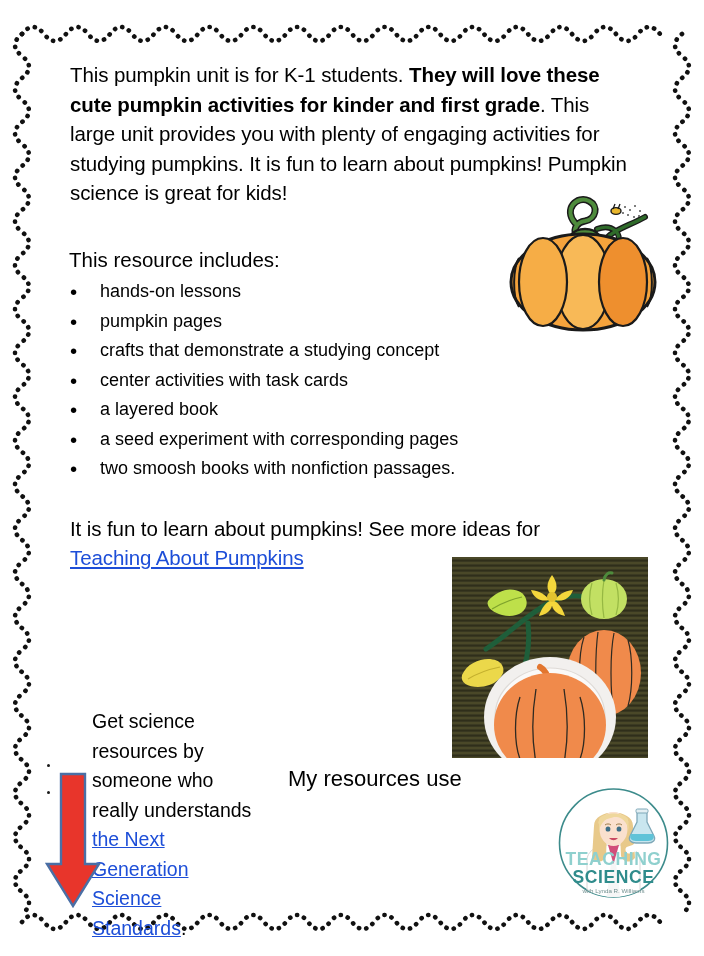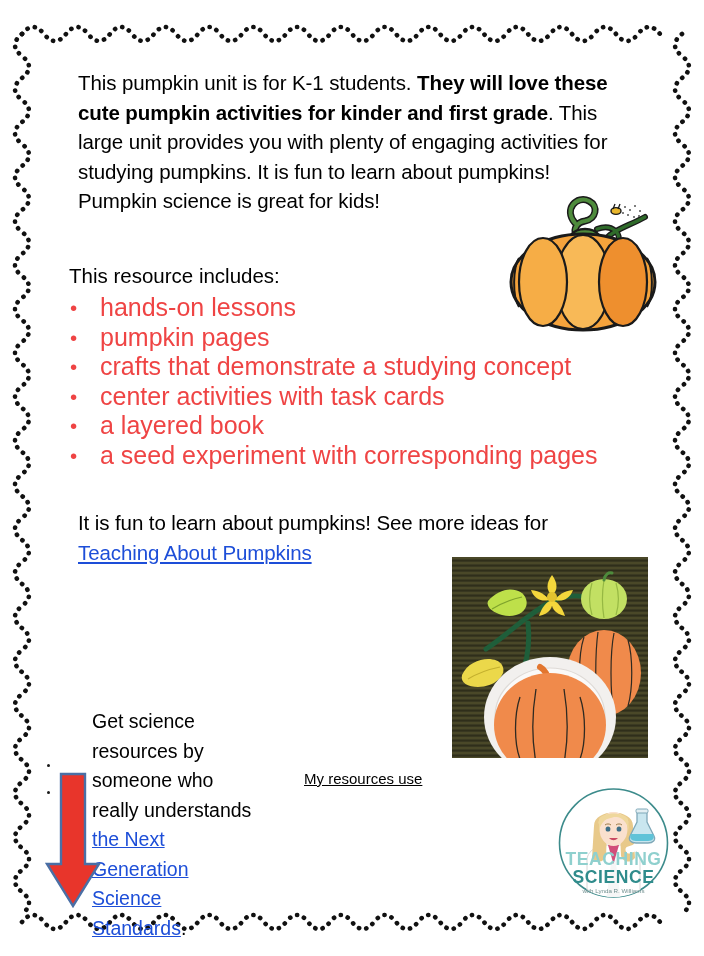--- a/index.html
+++ b/index.html
@@ -32,44 +32,44 @@
   .content {
     position: absolute;
     left: 66px;
     top: 56px;
     width: 572px;
   }
   .para {
     font-size: 20.5px;
     line-height: 29.5px;
     color: #000000;
-    margin: 12px;
+    margin: 4px;
     letter-spacing: -0.1px;
   }
   .para b { font-weight: bold; }
 
   .spacer-sm { height: 26px; }
   .spacer-md { height: 30px; }
 
   .lead-in {
     font-size: 20.5px;
     line-height: 29.5px;
     color: #000000;
     margin: 3px;
   }
 
   ul.bullets {
     list-style: none;
     margin: 0;
     padding: 0;
   }
   ul.bullets li {
-    font-size: 25px;
-    line-height: 29.5px;
-    color: #ef4444;
+    font-size: 18px;
+    line-height: 29.5px;
+    color: #000000;
     position: relative;
     padding-left: 34px;
   }
   ul.bullets li::before {
     content: "\2022";
     position: absolute;
     left: 4px;
     top: 0;
     font-size: 20.5px;
     line-height: 29.5px;
@@ -104,27 +104,26 @@
     position: absolute;
     left: 92px;
     top: 707px;
     width: 165px;
     font-size: 19.5px;
     line-height: 29.5px;
     color: #000000;
   }
   .bottom-mid-text {
     position: absolute;
-    left: 304px;
+    left: 288px;
     top: 764px;
     width: 250px;
-    font-size: 15px;
-    line-height: 29.5px;
-    color: #000000;
-    text-decoration: underline;
+    font-size: 22px;
+    line-height: 29.5px;
+    color: #000000;
   }
   .bottom-mid-text ul {
     list-style: none;
     margin: 0;
     padding: 0;
   }
   .bottom-mid-text li {
     position: relative;
     padding-left: 33px;
   }
@@ -220,20 +219,21 @@
 
     <p class="lead-in">This resource includes:</p>
 
     <ul class="bullets">
       <li>hands-on lessons</li>
       <li>pumpkin pages</li>
       <li>crafts that demonstrate a studying concept</li>
       <li>center activities with task cards</li>
       <li>a layered book</li>
       <li>a seed experiment with corresponding pages</li>
+      <li>two smoosh books with nonfiction passages.</li>
     </ul>
 
     <div class="spacer-sm"></div>
 
     <p class="para" style="width:470px;"><span>It is fun to learn about pumpkins! See more ideas for </span><a class="link" href="#">Teaching About Pumpkins</a></p>
   </div>
 
   <svg class="pumpkin-art" viewBox="0 0 180 150" xmlns="http://www.w3.org/2000/svg">
 
     <path d="M78,40 C66,26 80,12 92,18 C102,23 99,36 88,38 C80,39 76,46 79,52" fill="none" stroke="#1a1a1a" stroke-width="7" stroke-linecap="round"></path>

